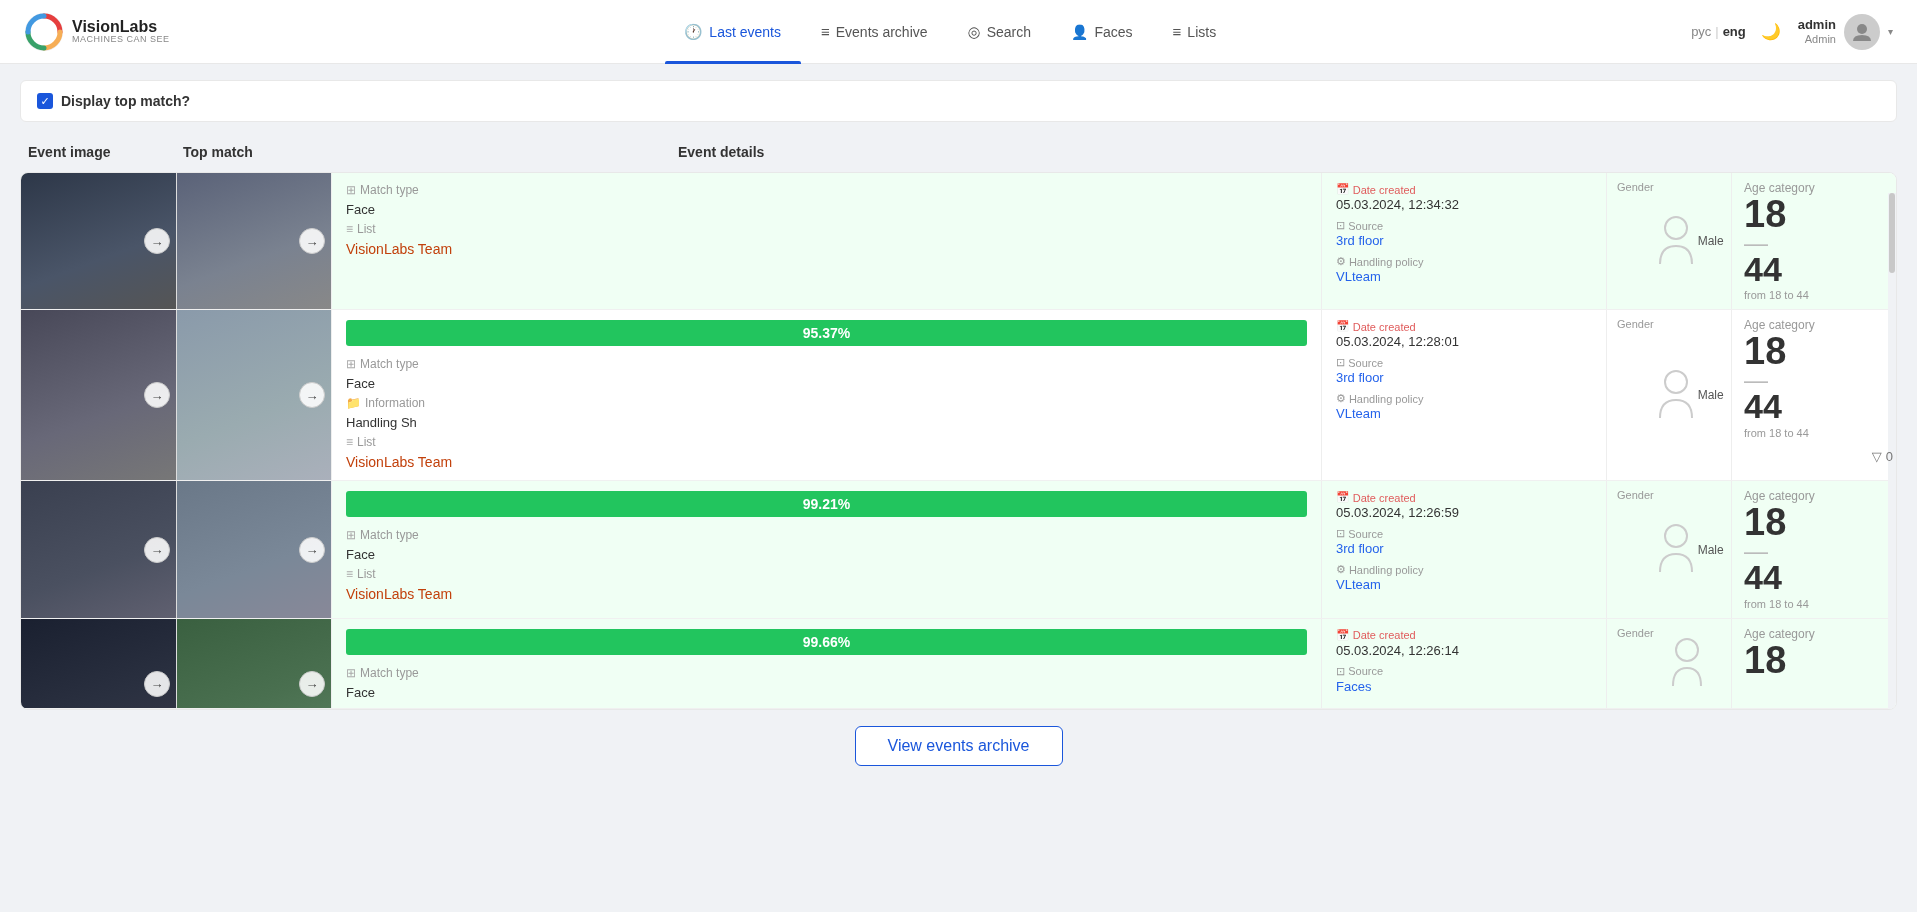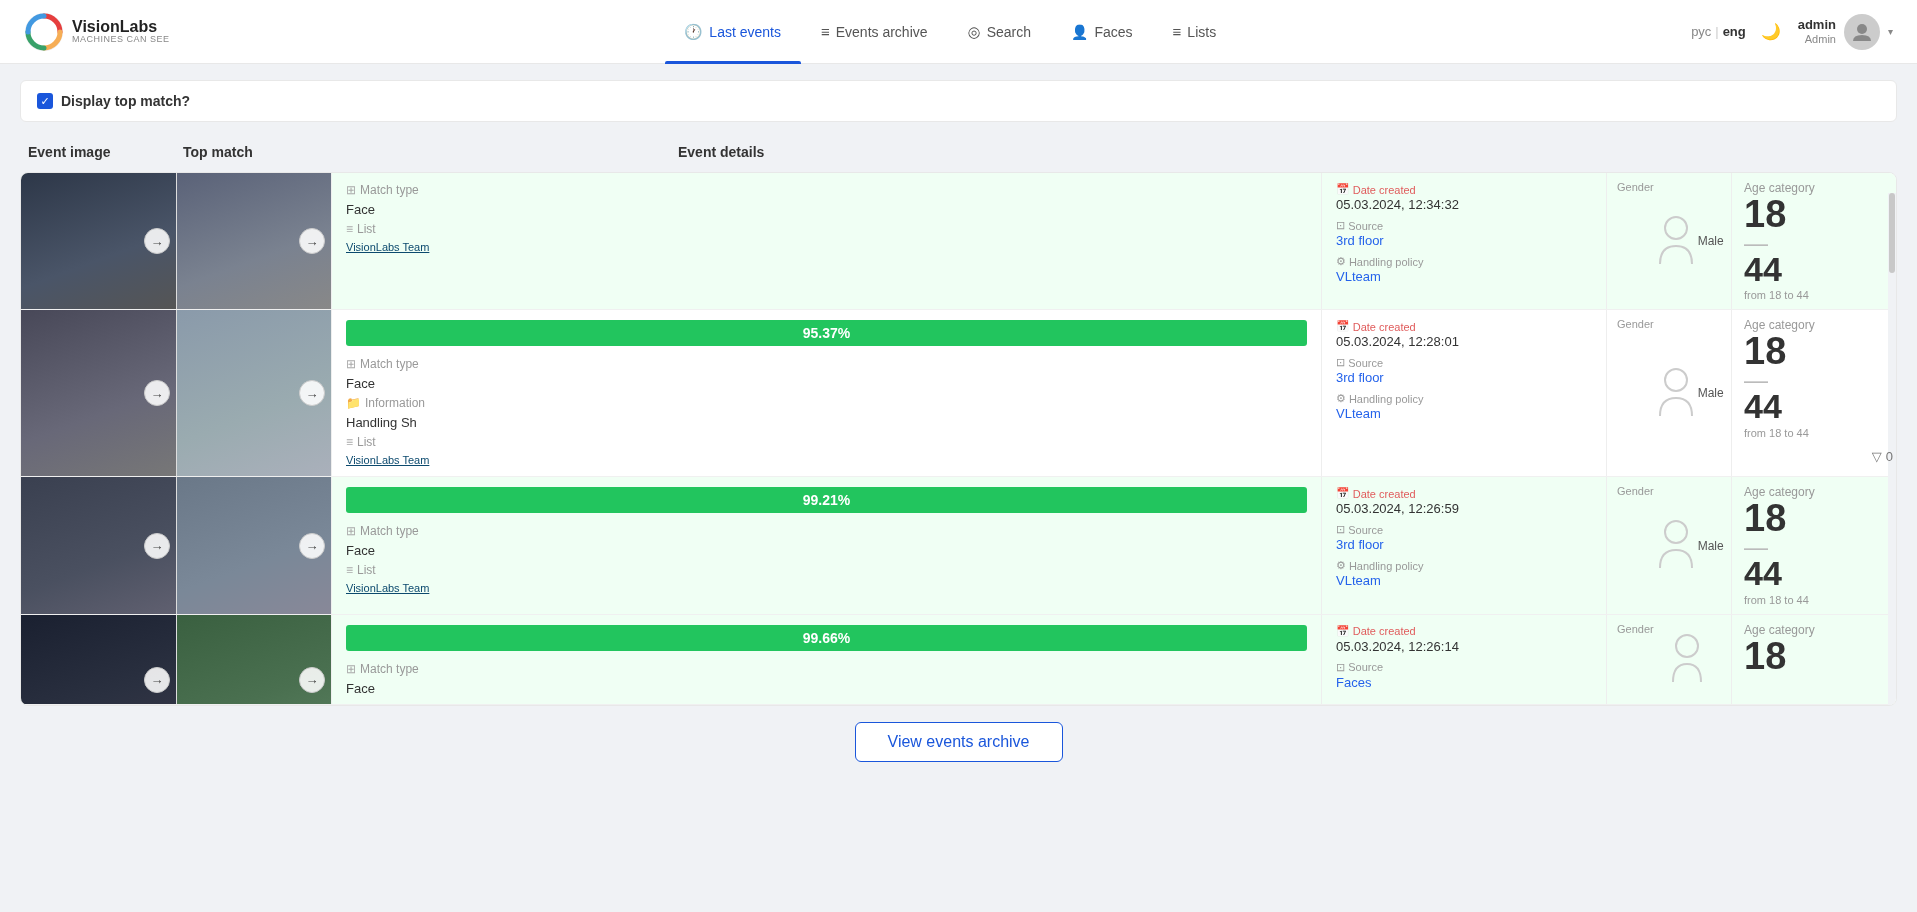--- a/index.html
+++ b/index.html
@@ -208,21 +208,21 @@
       text-align: center;
       border-radius: 3px;
       margin-bottom: 6px;
     }
     .pct-bar.green { background: #22c55e; }
 
     .mi-row { display: flex; align-items: baseline; gap: 4px; }
     .mi-icon { font-size: 12px; color: #aaa; }
     .mi-key { font-size: 12px; color: #999; }
     .mi-val { font-size: 13px; color: #333; }
-    .mi-link { font-size: 11px; color: #0c4a6e; cursor: pointer; text-decoration: underline; }
+    .mi-link { font-size: 14px; color: #c2410c; cursor: pointer; }
 
     .ei-row { display: flex; flex-direction: column; gap: 1px; }
     .ei-label-red { font-size: 11px; color: #e05c5c; display: flex; align-items: center; gap: 3px; }
     .ei-label-grey { font-size: 11px; color: #999; display: flex; align-items: center; gap: 3px; }
     .ei-val { font-size: 13px; color: #333; }
     .ei-link { font-size: 13px; color: #2563eb; cursor: pointer; }
 
     .g-label { font-size: 11px; color: #999; align-self: flex-start; }
     .g-icon { flex: 1; display: flex; align-items: center; justify-content: center; }
     .g-val { font-size: 12px; color: #555; }

